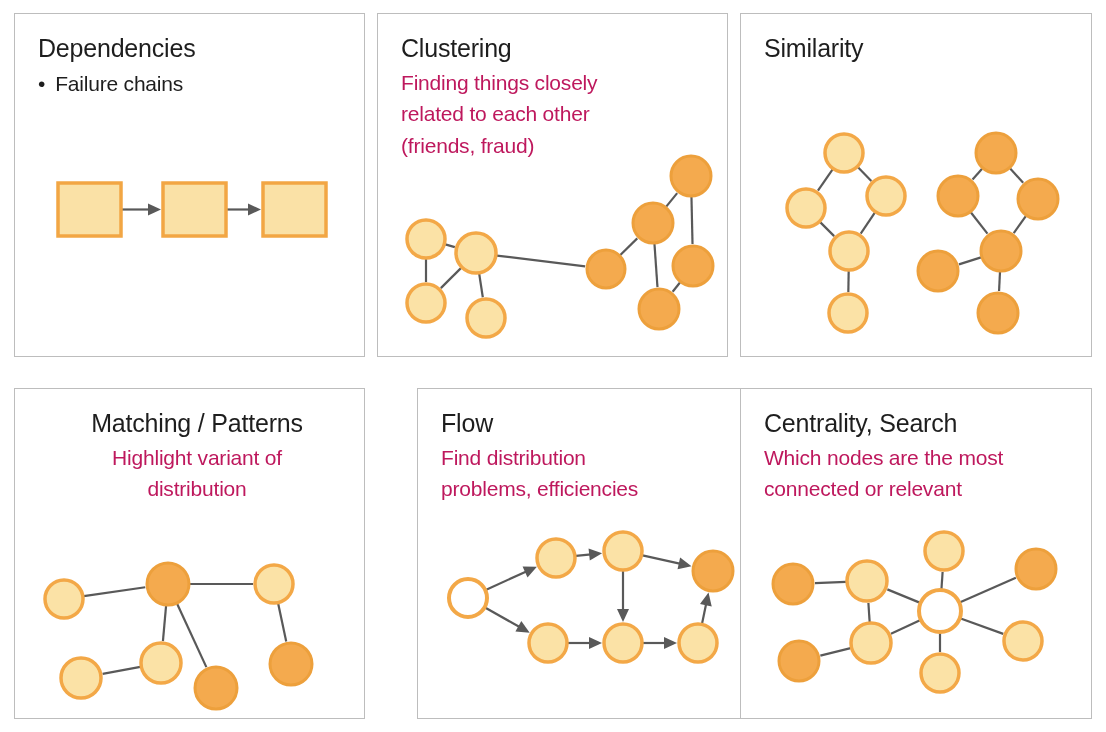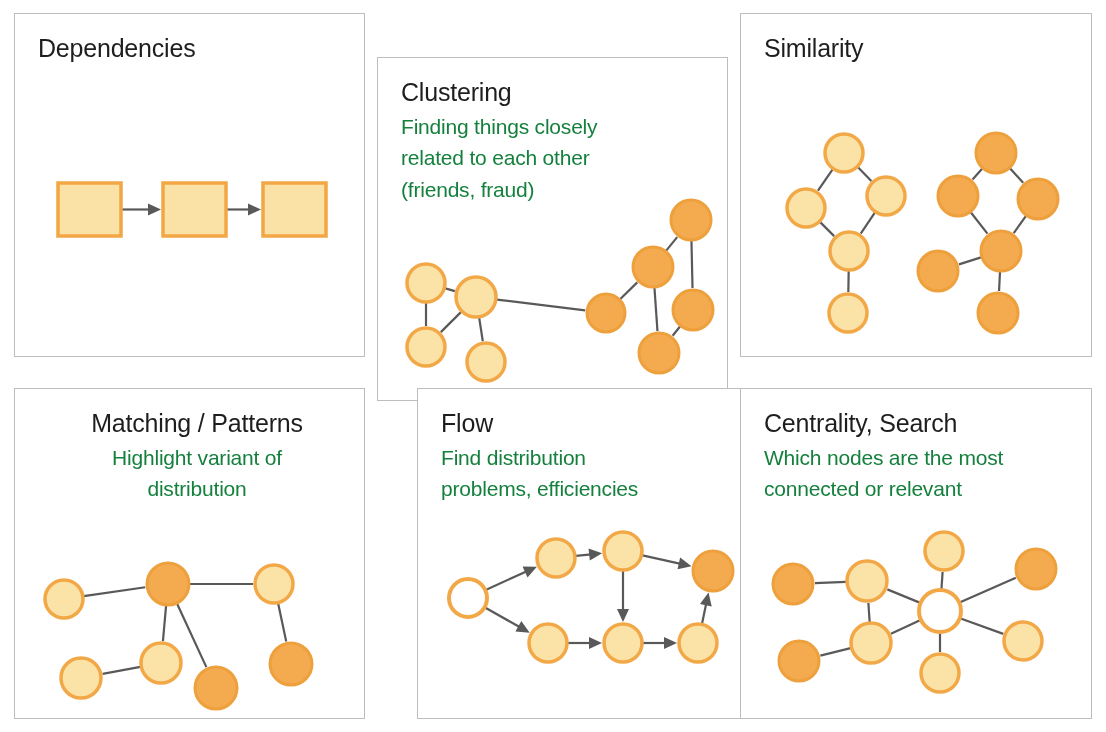--- a/index.html
+++ b/index.html
@@ -12,21 +12,21 @@
     border:1.5px solid #bdbdbd; box-sizing:border-box;
   }
   .panel svg.graph { position:absolute; left:0; top:0; display:block; }
   .text-block { position:absolute; left:23px; top:18px; right:8px; }
   .panel-title {
     margin:0; font-size:25px; font-weight:400; line-height:1.3;
     color:#1e1e1e; letter-spacing:-0.2px;
   }
   .panel-desc {
     margin:2px 0 0 0; font-size:21px; font-weight:400; line-height:1.5;
-    color:#15803d; white-space:pre-line; letter-spacing:-0.2px;
+    color:#be185d; white-space:pre-line; letter-spacing:-0.2px;
   }
   ul.bullet-list { margin:3px 0 0 0; padding:0; list-style:none; }
   ul.bullet-list li {
     font-size:21px; line-height:1.52; color:#1e1e1e; letter-spacing:-0.2px;
   }
   ul.bullet-list li::before { content:"•"; margin-right:10px; }
 </style>
 </head>
 <body>
 
@@ -44,25 +44,26 @@
         </g>
         <g>
           <rect x="43" y="169" width="63" height="53" fill="#FAE1A6" stroke="#F2A644" stroke-width="3.5"></rect>
           <rect x="148" y="169" width="63" height="53" fill="#FAE1A6" stroke="#F2A644" stroke-width="3.5"></rect>
           <rect x="248" y="169" width="63" height="53" fill="#FAE1A6" stroke="#F2A644" stroke-width="3.5"></rect>
         </g>
       </svg>
     <div class="text-block">
       <h2 class="panel-title">Dependencies</h2>
       <ul class="bullet-list">
+        <li>Failure chains</li>
       </ul>
     </div>
   </section>
 
-  <section class="panel" style="left:377px; top:13px; width:351px; height:344px;margin-top:44px;">
+  <section class="panel" style="left:377px; top:13px; width:351px; height:344px;">
     <svg class="graph" width="349" height="341" viewBox="0 0 349 341">
         <g>
           <line x1="67.25928039428364" y1="230.3925985103994" x2="76.81479156628801" y2="233.06814163856063" stroke="#595959" stroke-width="2.2"></line>
           <line x1="48" y1="245" x2="48" y2="268" stroke="#595959" stroke-width="2.2"></line>
           <line x1="83.1507575950825" y1="253.8492424049175" x2="62.8492424049175" y2="274.1507575950825" stroke="#595959" stroke-width="2.2"></line>
           <line x1="101.19320086933277" y1="259.755805650663" x2="104.80679913066723" y2="283.244194349337" stroke="#595959" stroke-width="2.2"></line>
           <line x1="118.84273122918626" y1="241.56525922820754" x2="207.15726877081374" y2="252.43474077179246" stroke="#595959" stroke-width="2.2"></line>
           <line x1="242.29337531987045" y1="241.01073904863742" x2="259.2772871481425" y2="224.38818704649884" stroke="#595959" stroke-width="2.2"></line>
           <line x1="288.20316513828277" y1="192.6697694342292" x2="299.1681127122752" y2="179.10786059271226" stroke="#595959" stroke-width="2.2"></line>
           <line x1="313.4665514829881" y1="182.99481673446383" x2="314.51123177972676" y2="230.00543008770458" stroke="#595959" stroke-width="2.2"></line>

